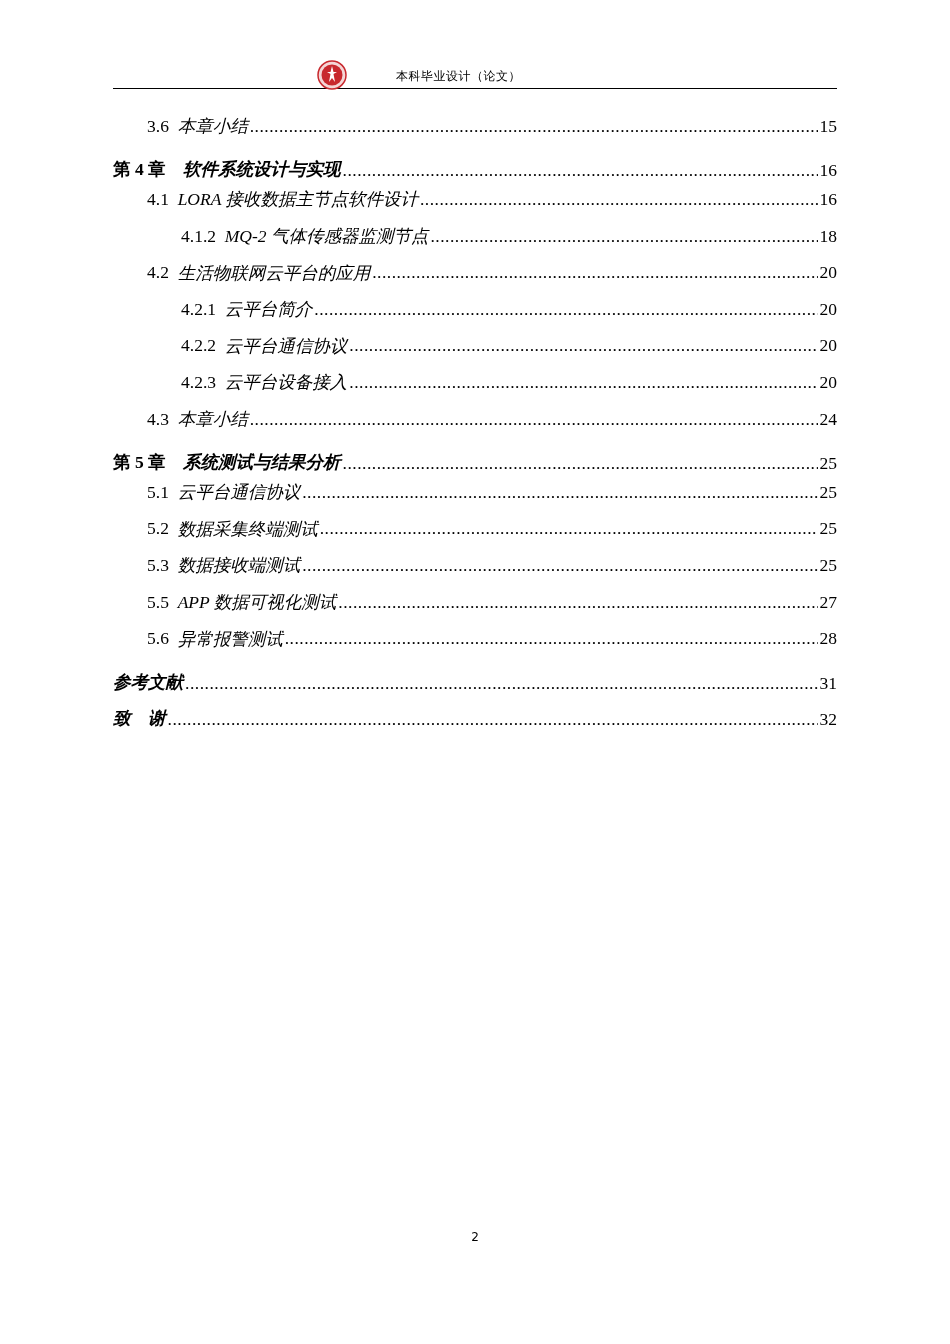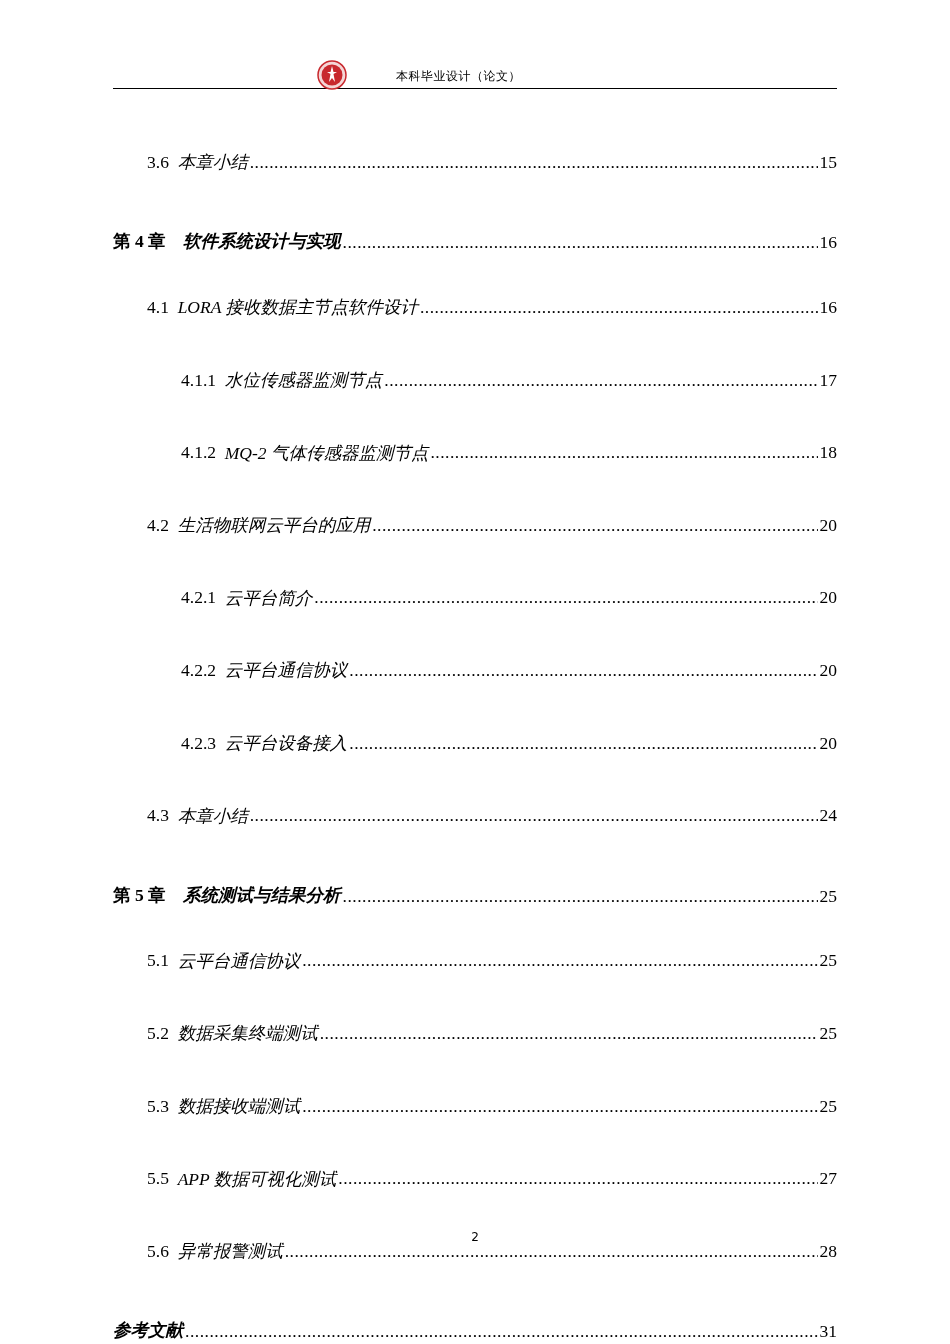--- a/index.html
+++ b/index.html
@@ -1,21 +1,21 @@
 <!DOCTYPE html>
 <html><head>
   <meta charset="utf-8">
   <style>
     html, body { margin: 0; padding: 0; background: #ffffff; }
     body { width: 950px; height: 1344px; position: relative; overflow: hidden; color: #000; }
     .header { position: absolute; left: 113px; top: 58px; width: 724px; height: 30px; border-bottom: 1.3px solid #000; }
     .logo { position: absolute; left: 204px; top: 2px; width: 30px; height: 30px; }
     .header-title { position: absolute; left: 283px; top: 10px; font-family: "DejaVu Sans", sans-serif; font-size: 12px; letter-spacing: 0.5px; }
     .toc { position: absolute; left: 113px; top: 108px; width: 724px; }
-    .row { position: relative; height: 36.6px; display: flex; align-items: center; font-family: "Liberation Serif", "DejaVu Serif", serif; font-size: 17.5px; margin-top: 36px; }
+    .row { position: relative; height: 36.6px; display: flex; align-items: center; font-family: "Liberation Serif", "DejaVu Serif", serif; font-size: 17.5px; }
     .row.lvl1 { font-weight: bold; align-items: flex-end; }
     .row.lvl2 { padding-left: 34px; }
     .row.lvl3 { padding-left: 68px; }
     .row .num { white-space: pre; }
     .row .title { white-space: pre; font-style: italic; }
     .row .leader { flex: 1; overflow: hidden; white-space: nowrap; font-weight: normal; margin: 0 2px; letter-spacing: 0.5px; }
     .row .leader::before { content: "........................................................................................................................................................................................................................"; }
     .row .page { font-weight: normal; }
     .page-number { position: absolute; top: 1230px; left: 0; width: 950px; text-align: center; font-family: "DejaVu Sans", sans-serif; font-size: 12px; }
   </style>
@@ -42,26 +42,20 @@
       <span class="num">第 4 章    </span>
       <span class="title">软件系统设计与实现</span>
       <span class="leader"></span>
       <span class="page">16</span>
     </div>
     <div class="row lvl2">
       <span class="num">4.1  </span>
       <span class="title">LORA 接收数据主节点软件设计</span>
       <span class="leader"></span>
       <span class="page">16</span>
-    </div>
-    <div class="row lvl3">
-      <span class="num">4.1.1  </span>
-      <span class="title">水位传感器监测节点</span>
-      <span class="leader"></span>
-      <span class="page">17</span>
     </div>
     <div class="row lvl3">
       <span class="num">4.1.2  </span>
       <span class="title">MQ-2 气体传感器监测节点</span>
       <span class="leader"></span>
       <span class="page">18</span>
     </div>
     <div class="row lvl2">
       <span class="num">4.2  </span>
       <span class="title">生活物联网云平台的应用</span>
@@ -127,15 +121,21 @@
       <span class="title">异常报警测试</span>
       <span class="leader"></span>
       <span class="page">28</span>
     </div>
     <div class="row lvl1">
       <span class="num"></span>
       <span class="title">参考文献</span>
       <span class="leader"></span>
       <span class="page">31</span>
     </div>
+    <div class="row lvl1">
+      <span class="num"></span>
+      <span class="title">致    谢</span>
+      <span class="leader"></span>
+      <span class="page">32</span>
+    </div>
   </div>
 
 <div class="page-number">2</div>
 
 </body></html>

